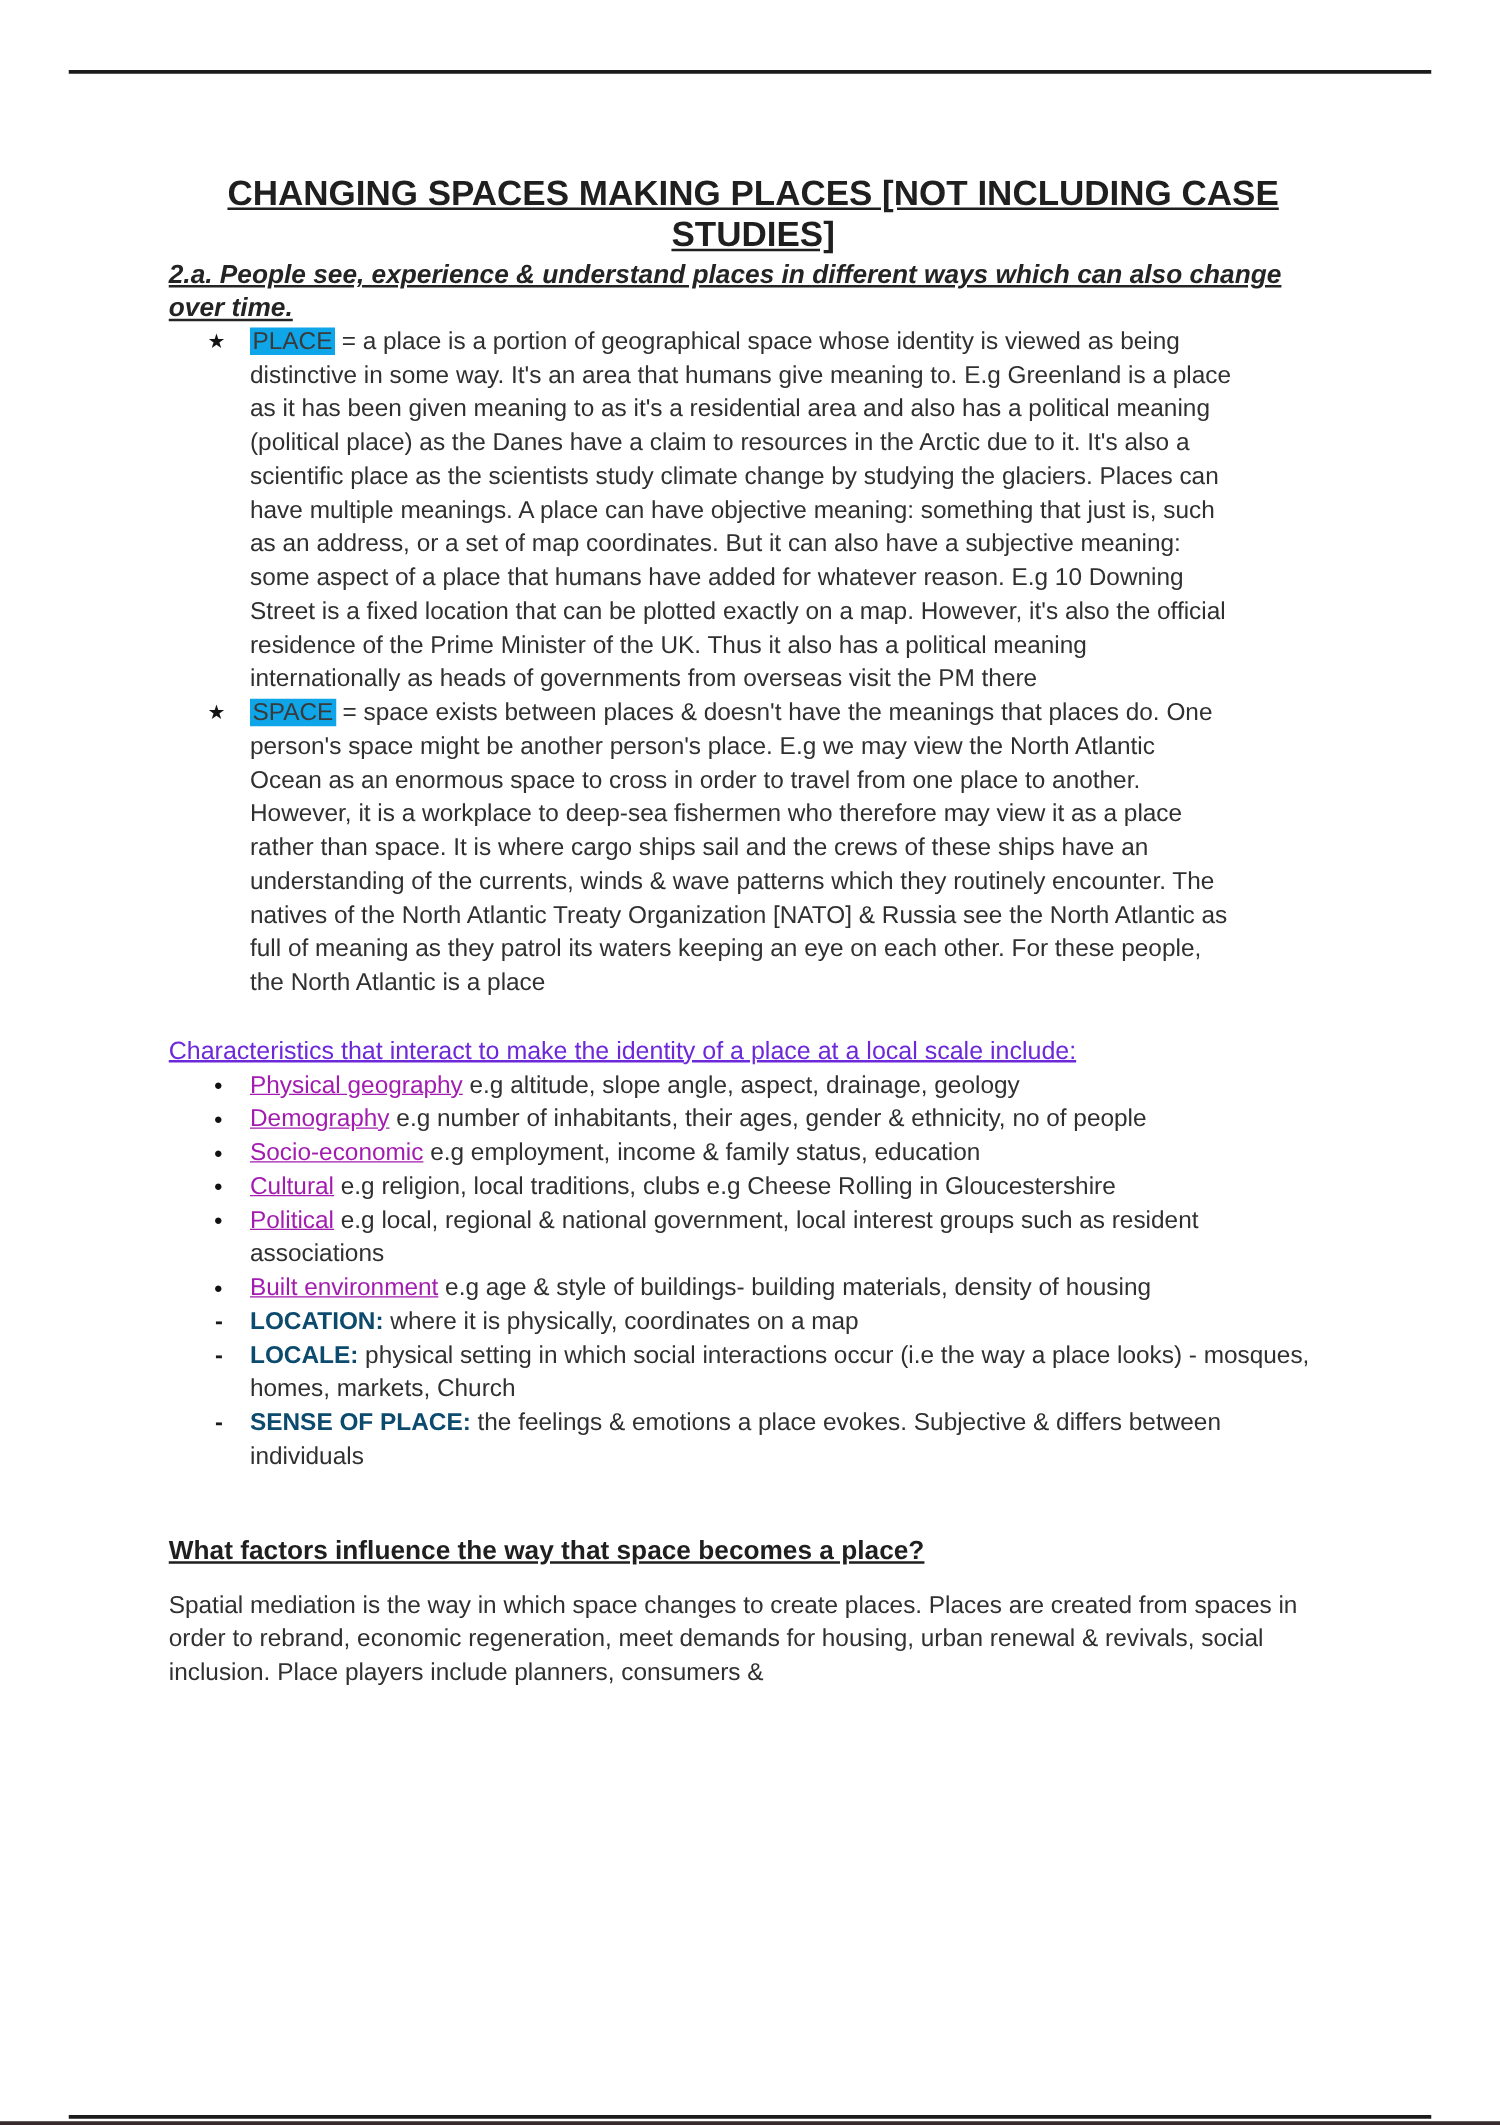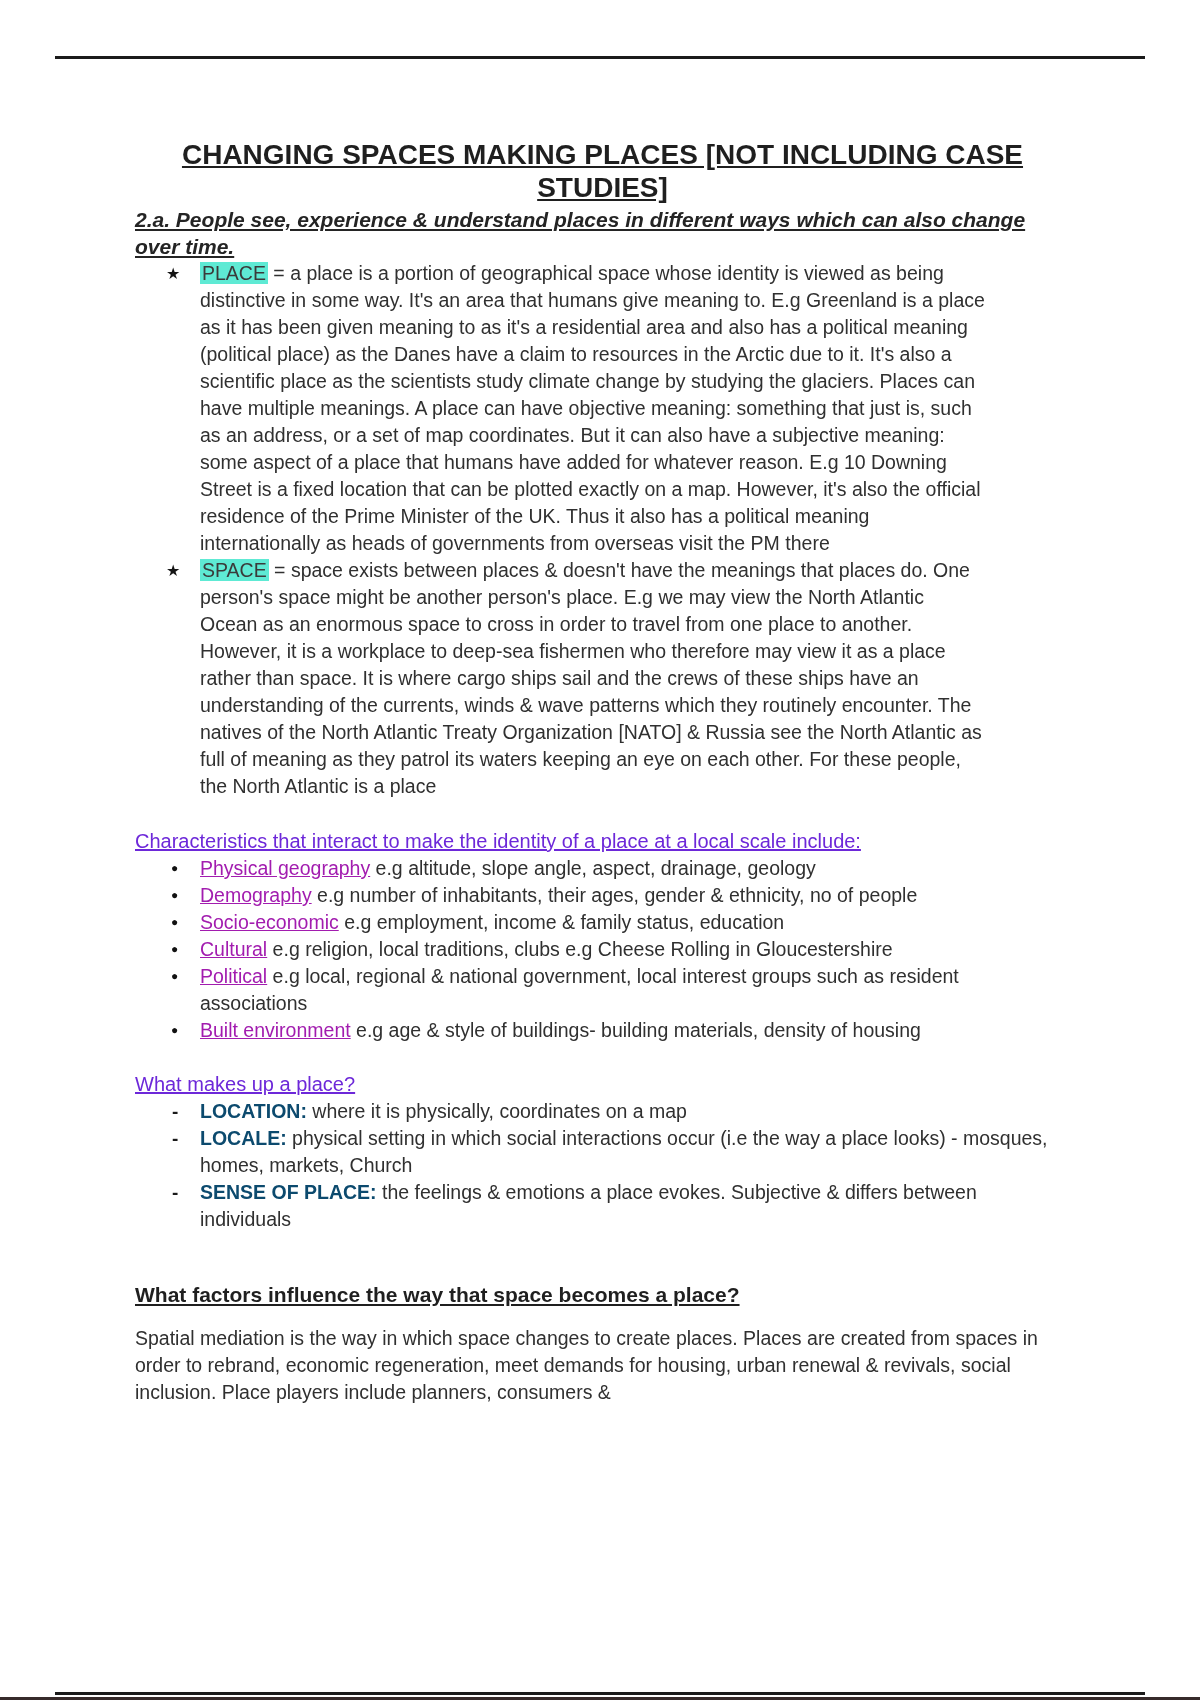--- a/index.html
+++ b/index.html
@@ -41,21 +41,21 @@
   .def-row { display:flex; align-items:flex-start; }
   .star-cell {
     flex:none; width:65px; box-sizing:border-box; padding-left:31px;
     font-size:16px; line-height:27px; color:#141414; font-style:normal;
   }
   .def-text {
     flex:none; width:785px;
     font-size:19.5px; line-height:27px;
   }
   .term-highlight {
-    background:#5eead4; padding:0 2px; color:#3a3a3a;
+    background:#0ea5e9; padding:0 2px; color:#3a3a3a;
   }
   .section-heading {
     margin:0; font-size:20px; font-weight:normal; line-height:27px; color:#6d28d9;text-decoration:underline;
   }
   .mt-gap { margin-top:28px; }
   .bullet-row { display:flex; align-items:flex-start; }
   .dot-cell {
     flex:none; width:65px; box-sizing:border-box; padding-left:36px;
     font-size:12px; line-height:27px; color:#111;
   }
@@ -125,21 +125,20 @@
     <div class="bullet-row">
       <span class="dot-cell">●</span>
       <div class="bullet-text"><span class="doc-link">Political</span><span> e.g local, regional &amp; national government, local interest groups such as resident associations</span></div>
     </div>
     <div class="bullet-row">
       <span class="dot-cell">●</span>
       <div class="bullet-text"><span class="doc-link">Built environment</span><span> e.g age &amp; style of buildings- building materials, density of housing</span></div>
     </div>
   </div>
 
-  <p class="section-heading" style="margin-top:27px;">What makes up a place?</p>
 
   <div>
     <div class="bullet-row">
       <span class="dash-cell">-</span>
       <div class="bullet-text"><span class="bold-label">LOCATION:</span><span> where it is physically, coordinates on a map</span></div>
     </div>
     <div class="bullet-row">
       <span class="dash-cell">-</span>
       <div class="bullet-text"><span class="bold-label">LOCALE:</span><span> physical setting in which social interactions occur (i.e the way a place looks) - mosques, homes, markets, Church</span></div>
     </div>

